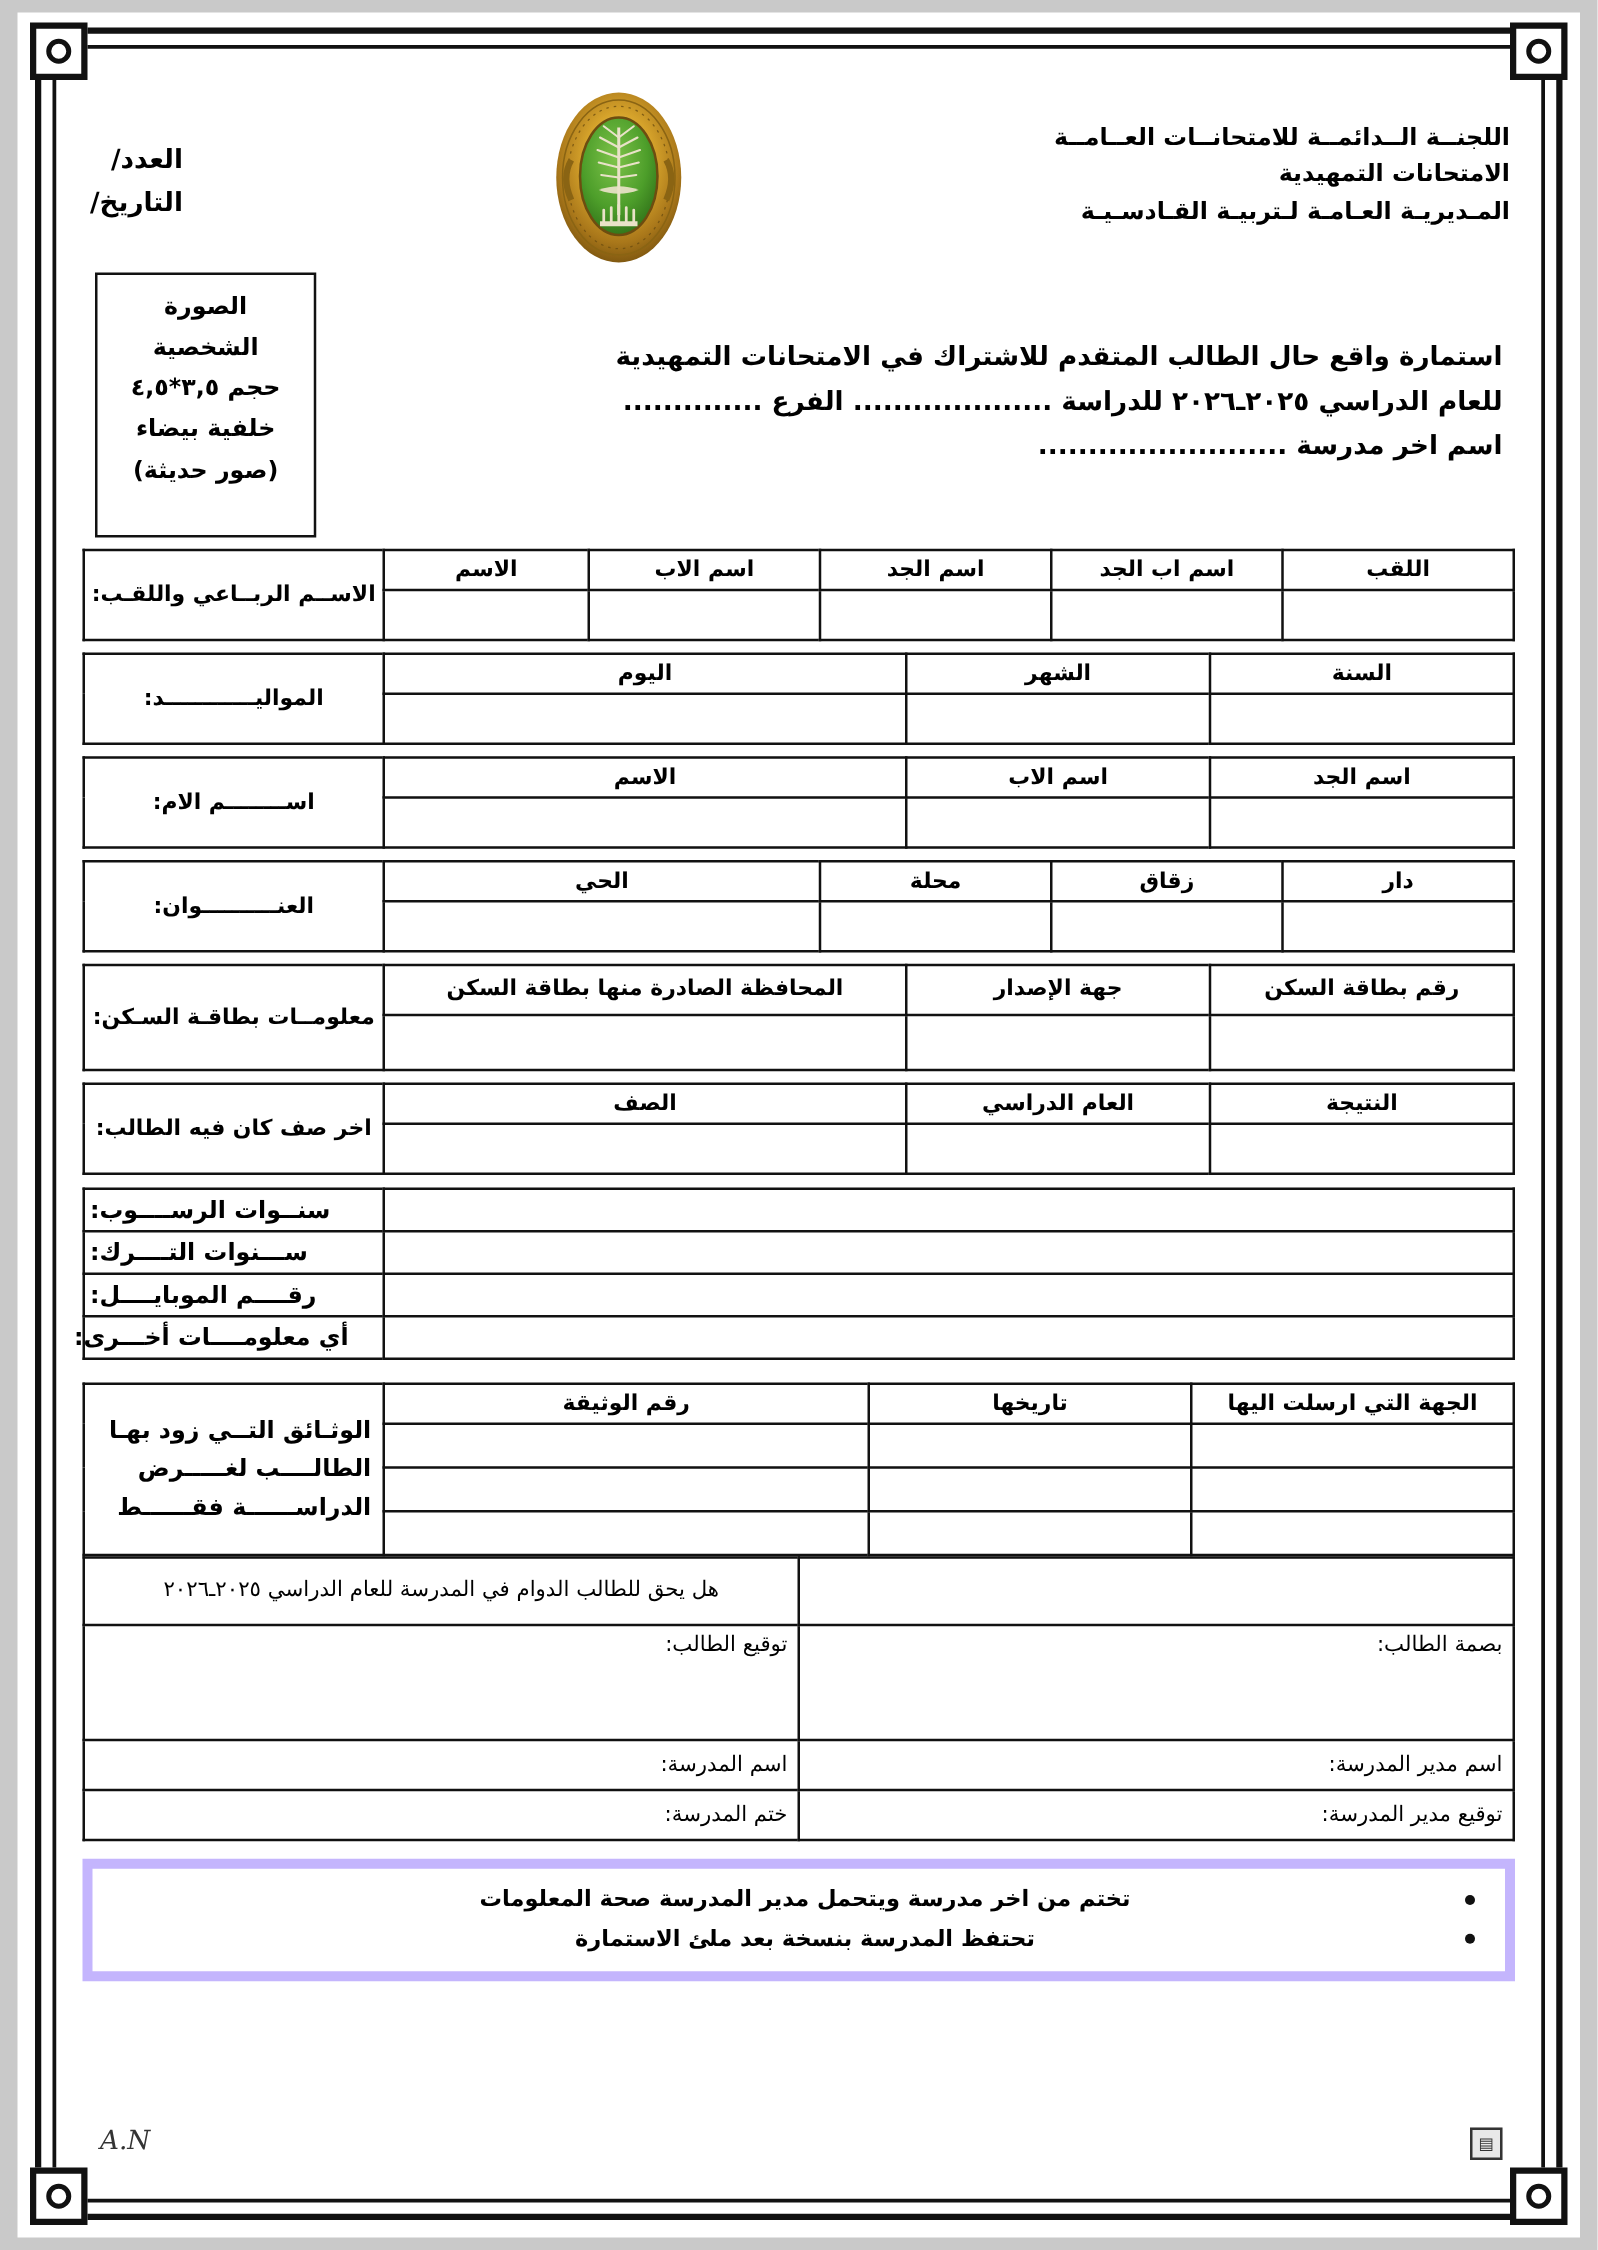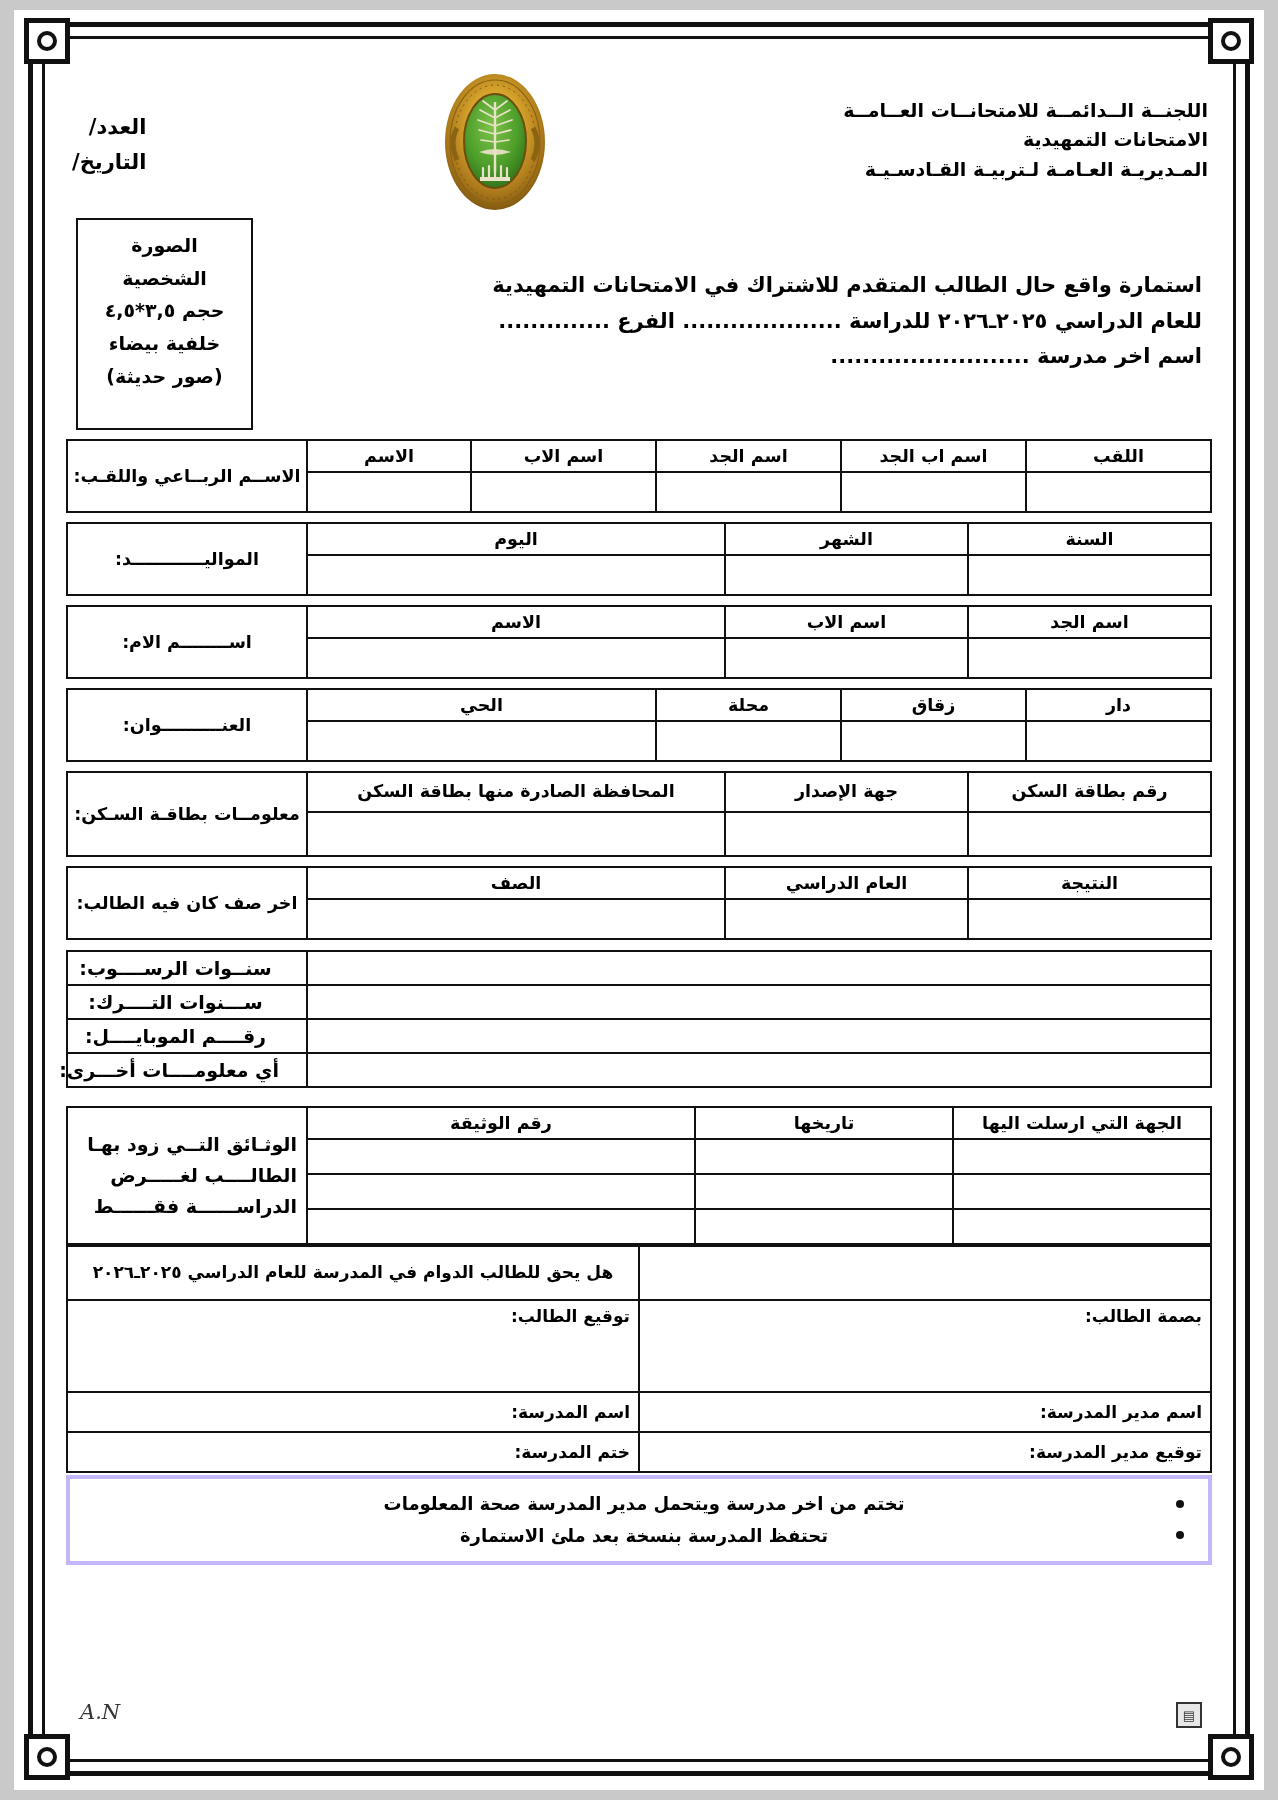--- a/index.html
+++ b/index.html
@@ -154,21 +154,21 @@
     width:100%;
     border-collapse:collapse;
     margin-top:10px;
     table-layout:fixed;
   }
   table.lines td {
     border:2px solid #111;
     height:34px;
     font-weight:bold;
   }
-  table.lines td.rowlabel { font-size:19px; text-align:center; padding-right:27px; }
+  table.lines td.rowlabel { font-size:19px; text-align:left; padding-right:27px; }
 
   
   table.docs {
     width:100%;
     border-collapse:collapse;
     margin-top:18px;
     table-layout:fixed;
   }
   table.docs td {
     border:2px solid #111;
@@ -189,32 +189,32 @@
   table.docs td.drow { height:35px; }
 
   
   table.tail {
     width:100%;
     border-collapse:collapse;
     table-layout:fixed;
   }
   table.tail td {
     border:2px solid #111;
-    font-weight:bold;
+    font-weight:normal;
     font-size:17px;
     padding:5px 8px;
   }
   td.attend-q { text-align:center; line-height:1.5; height:54px; font-size:17px; }
   td.sig-lbl  { text-align:right; height:92px; vertical-align:top; font-size:19px;margin-left:14px; }
   td.small-lbl{ text-align:right; height:40px; vertical-align:middle; font-size:19px;margin-left:10px; }
 
   
   .notes {
-    margin-top:2px;
-    border:4px solid #c4b5fd;
+    margin-top:14px;
+    border:8px solid #c4b5fd;
     padding:9px 24px 10px 14px;
     font-weight:bold;
     font-size:18px;
     line-height:1.75;
   }
   .note-row { display:flex; align-items:center; justify-content:flex-start; }
   .bullet {
     display:inline-block;
     width:8px; height:8px;
     background:#111;

